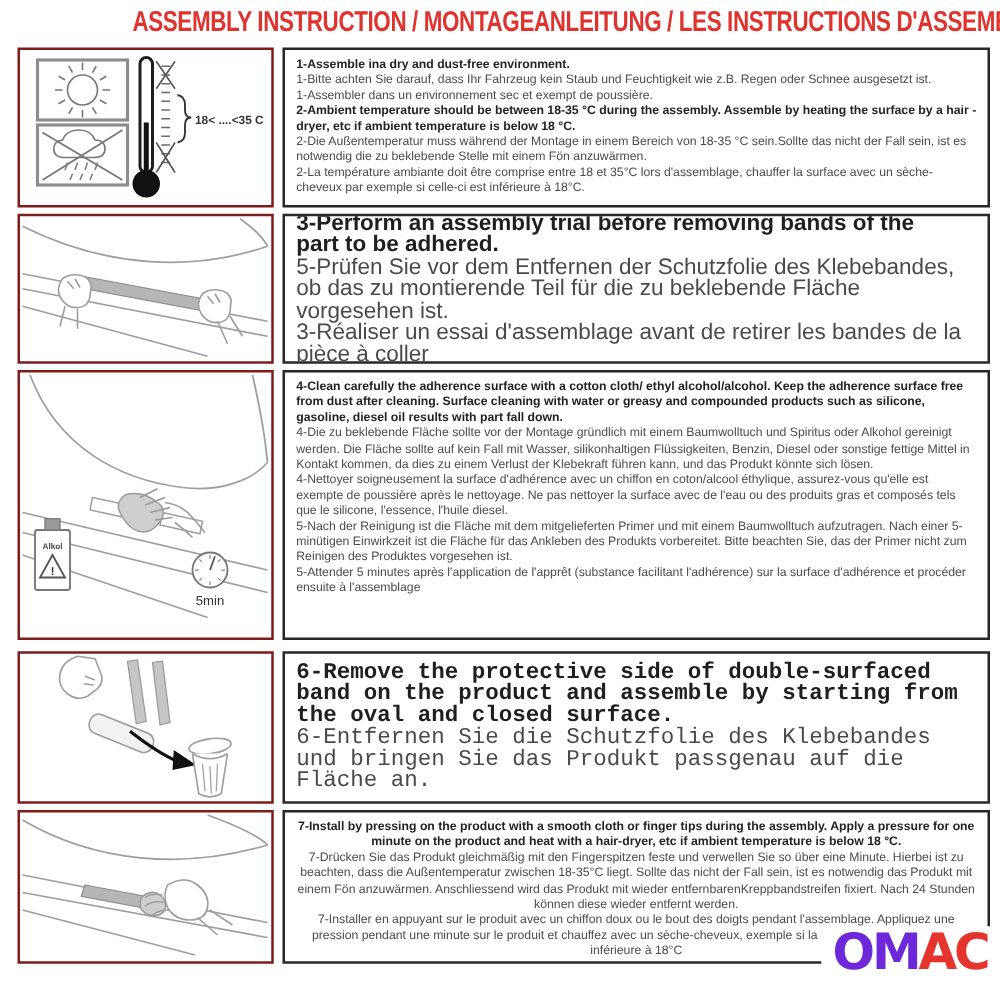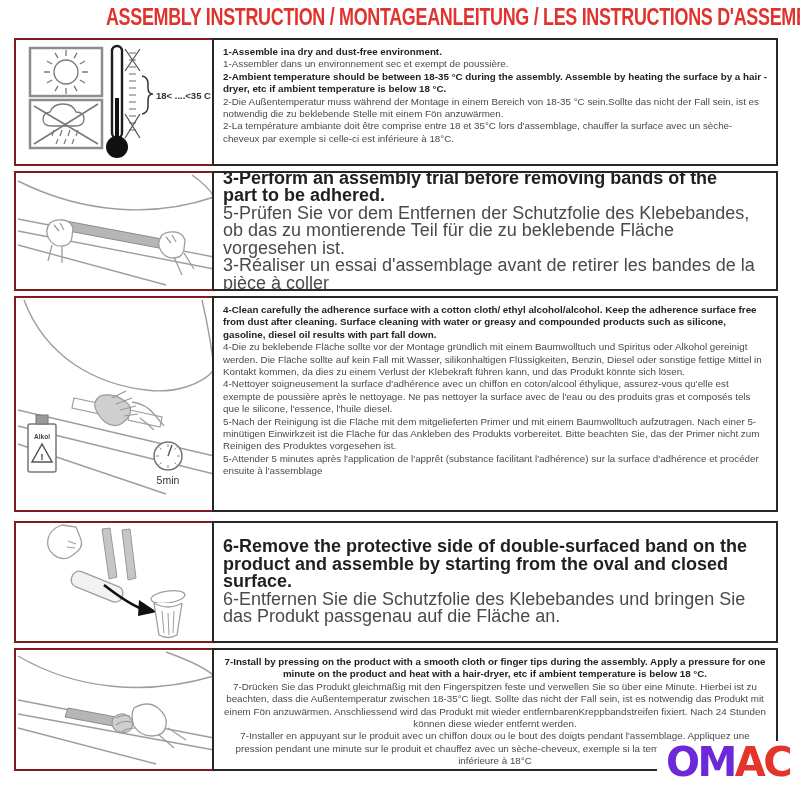--- a/index.html
+++ b/index.html
@@ -11,21 +11,21 @@
   .title{
     display:inline-block;white-space:nowrap;font-weight:bold;font-size:23px;
     letter-spacing:-0.4px;color:#e0332e;transform:scaleX(0.78);transform-origin:center;
   }
   .row{position:absolute;left:0;width:800px;}
   .icon-cell{
     position:absolute;left:14px;width:205px;box-sizing:border-box;
     border:2px solid #7f1d1d;background:#fff;overflow:hidden;
   }
   .text-cell{
-    position:absolute;left:212px;width:566px;box-sizing:border-box;
+    position:absolute;left:226px;width:566px;box-sizing:border-box;
     border:2px solid #272727;background:#fff;padding:6px 9px;overflow:hidden;
   }
   .text-cell.center{display:flex;flex-direction:column;justify-content:center;}
   p.small{font-size:9.8px;line-height:12.4px;margin:0;color:#4a4a4a;}
   p.small.b{font-weight:bold;color:#232323;}
   p.big{font-size:18px;line-height:17.5px;margin:0;color:#4a4a4a;max-width:532px;}
   p.big.b{font-weight:bold;color:#1f1f1f;}
   .gap{margin-top:12px;}
   svg{display:block;}
   .logo{
@@ -67,20 +67,21 @@
         <path d="M113,13h7 M113,20h7 M113,27h7 M113,34h7 M113,41h7 M113,48h7 M113,55h7 M113,62h7 M113,69h7 M113,76h7 M113,83h7 M113,90h7" stroke="#6a6a6a" stroke-width="1.1" fill="none"></path>
         <path d="M109,9 L124,31 M124,9 L109,31" stroke="#555" stroke-width="1.3" fill="none"></path>
         <path d="M109,74 L124,98 M124,74 L109,98" stroke="#555" stroke-width="1.3" fill="none"></path>
         <path d="M126,36 q6,1 6,8 L132,48 q0,6 5,6 q-5,0 -5,6 L132,66 q0,7 -6,8" stroke="#333" stroke-width="1.5" fill="none"></path>
         <text x="140" y="59" font-size="9.5" font-weight="bold" fill="#333">18&lt; ....&lt;35 C</text>
       </g>
     </svg>
   </div>
   <div class="text-cell" style="top:0;height:128px;">
     <p class="small b">1-Assemble ina dry and dust-free environment.</p>
+    <p class="small">1-Bitte achten Sie darauf, dass Ihr Fahrzeug kein Staub und Feuchtigkeit wie z.B. Regen oder Schnee ausgesetzt ist.</p>
     <p class="small">1-Assembler dans un environnement sec et exempt de poussière.</p>
     <p class="small b gap">2-Ambient temperature should be between 18-35 °C  during the assembly. Assemble by heating the surface by a hair -dryer, etc if ambient temperature is below 18 °C.</p>
     <p class="small">2-Die Außentemperatur muss während der Montage in einem Bereich von 18-35 °C  sein.Sollte das nicht der Fall sein, ist es notwendig die zu beklebende Stelle mit einem Fön anzuwärmen.</p>
     <p class="small">2-La température ambiante doit être comprise entre 18 et 35°C lors d'assemblage, chauffer la surface avec un sèche-cheveux par exemple si celle-ci est inférieure à 18°C.</p>
   </div>
 </div>
 
 <div class="row" style="top:171px;height:120px;">
   <div class="icon-cell" style="top:0;height:120px;">
     <svg width="201" height="116" viewBox="0 0 201 116">
@@ -146,21 +147,21 @@
   </div>
   <div class="text-cell" style="top:0;height:216px;">
     <p class="small b">4-Clean carefully the adherence surface with a cotton cloth/ ethyl alcohol/alcohol. Keep the adherence surface free from dust after cleaning. Surface cleaning with water or greasy and compounded products such as silicone, gasoline, diesel oil results with part fall down.</p>
     <p class="small">4-Die zu beklebende Fläche sollte vor der Montage gründlich mit einem Baumwolltuch und Spiritus oder Alkohol gereinigt werden. Die Fläche sollte auf kein Fall mit Wasser, silikonhaltigen Flüssigkeiten, Benzin, Diesel oder sonstige fettige Mittel in Kontakt kommen, da dies zu einem Verlust der Klebekraft führen kann, und das Produkt könnte sich lösen.</p>
     <p class="small">4-Nettoyer soigneusement la surface d'adhérence avec un chiffon en coton/alcool éthylique, assurez-vous qu'elle est exempte de poussière après le nettoyage. Ne pas nettoyer la surface avec de l'eau ou des produits gras et composés tels que le silicone, l'essence, l'huile diesel.</p>
     <p class="small">5-Nach der Reinigung ist die Fläche mit dem mitgelieferten Primer und mit einem Baumwolltuch aufzutragen. Nach einer 5-minütigen Einwirkzeit ist die Fläche für das Ankleben des Produkts vorbereitet. Bitte beachten Sie, das der Primer nicht zum Reinigen des Produktes vorgesehen ist.</p>
     <p class="small">5-Attender 5 minutes après l'application de l'apprêt (substance facilitant l'adhérence) sur la surface d'adhérence et procéder ensuite à l'assemblage</p>
   </div>
 </div>
 
-<div class="row" style="top:521px;height:122px;">
+<div class="row" style="top:521px;height:122px;font-family:Liberation Mono, monospace;">
   <div class="icon-cell" style="top:0;height:122px;">
     <svg width="201" height="118" viewBox="0 0 201 118">
       <g>
         <path d="M46,2 q-12,4 -14,14 q-2,10 6,16 q8,6 16,2 l8,-6 q6,-6 2,-14 l-4,-10 Z" fill="#fff" stroke="#9e9e9e" stroke-width="1.3"></path>
         <path d="M52,18 l8,3 M51,24 l8,1" stroke="#9e9e9e" stroke-width="1.1" fill="none"></path>
       </g>
       <polygon points="86,6 94,5 101,54 93,56" fill="#c6c6c6" stroke="#999" stroke-width="1"></polygon>
       <polygon points="106,7 114,6 120,55 112,57" fill="#c6c6c6" stroke="#999" stroke-width="1"></polygon>
       <g transform="rotate(22 82 64)">
         <rect x="54" y="56" width="54" height="16" rx="7" fill="#f2f2f2" stroke="#9e9e9e" stroke-width="1.3"></rect>

